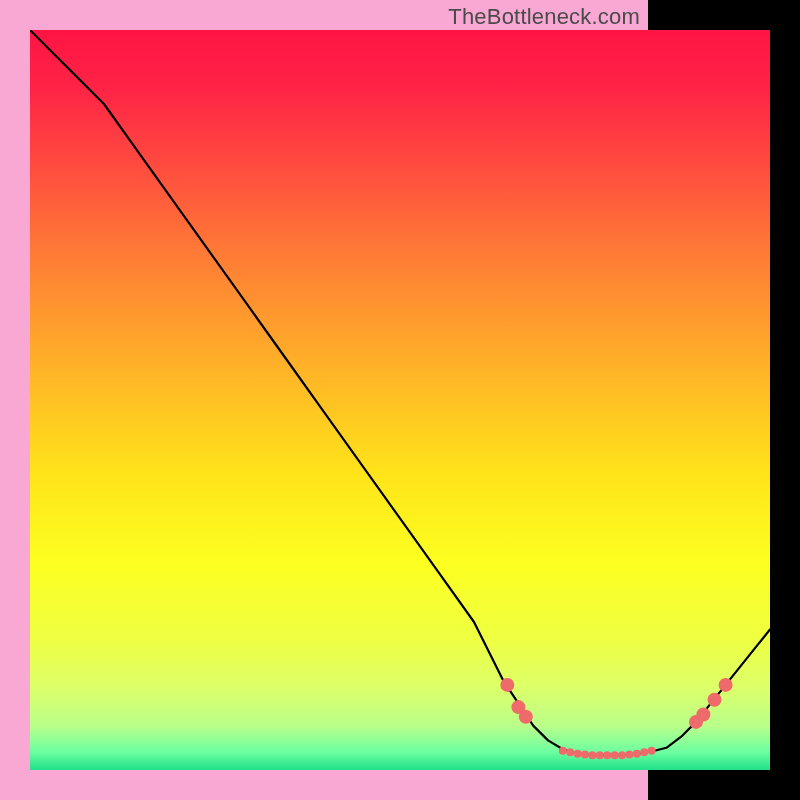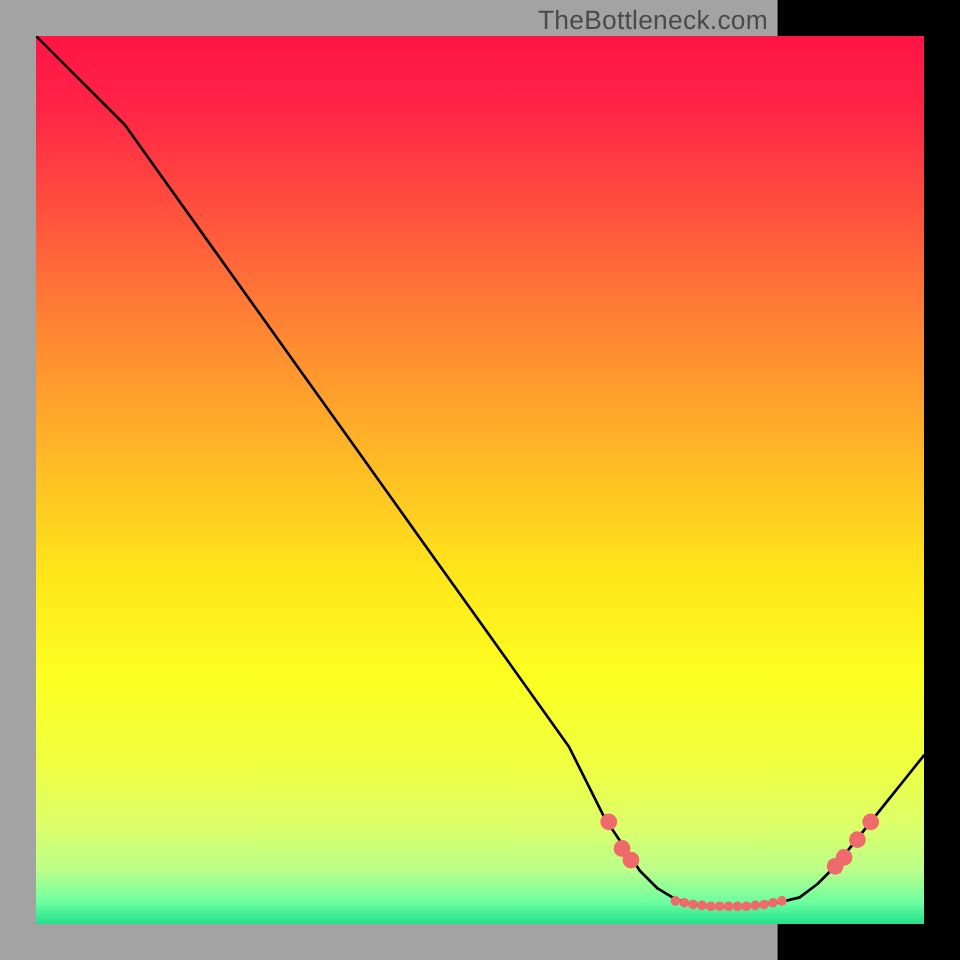--- a/index.html
+++ b/index.html
@@ -1,21 +1,21 @@
 <!DOCTYPE html>
 <html><head>
 <meta charset="utf-8">
 <style>
   * { margin: 0; padding: 0; box-sizing: border-box; }
   html, body { width: 800px; height: 800px; background: #000; overflow: hidden; }
   .frame {
     position: relative;
     width: 648px;
     height: 800px;
-    background: #a3a3a3;
+    background: #f9a8d4;
   }
   .watermark {
     position: absolute;
     top: 4px;
     right: 8px;
     font-family: Arial, Helvetica, sans-serif;
     font-size: 22px;
     color: #4a4a4a;
     font-weight: 500;
     letter-spacing: 0.2px;

